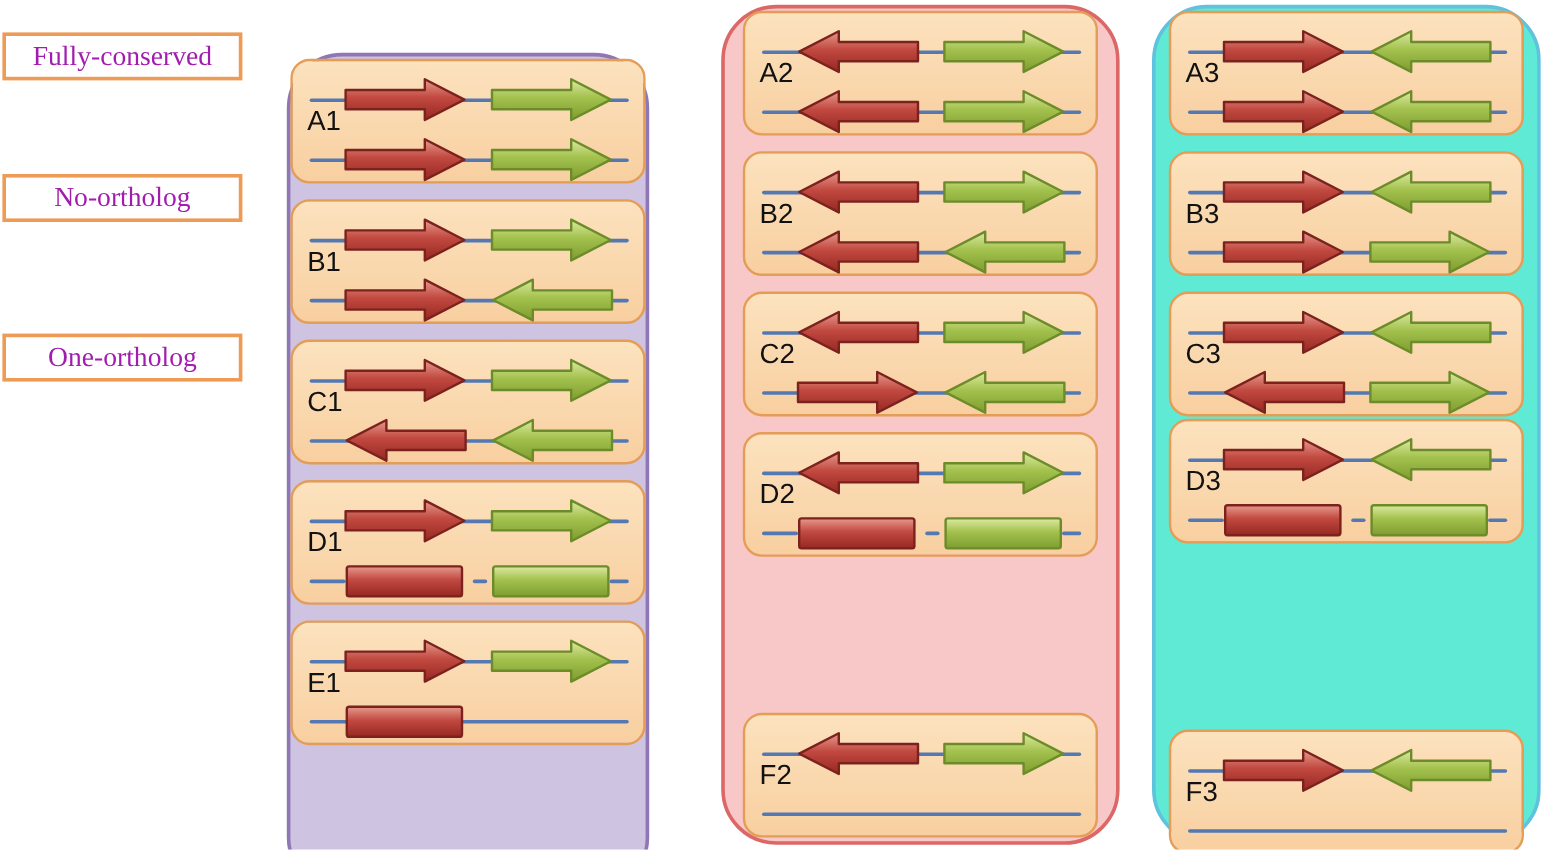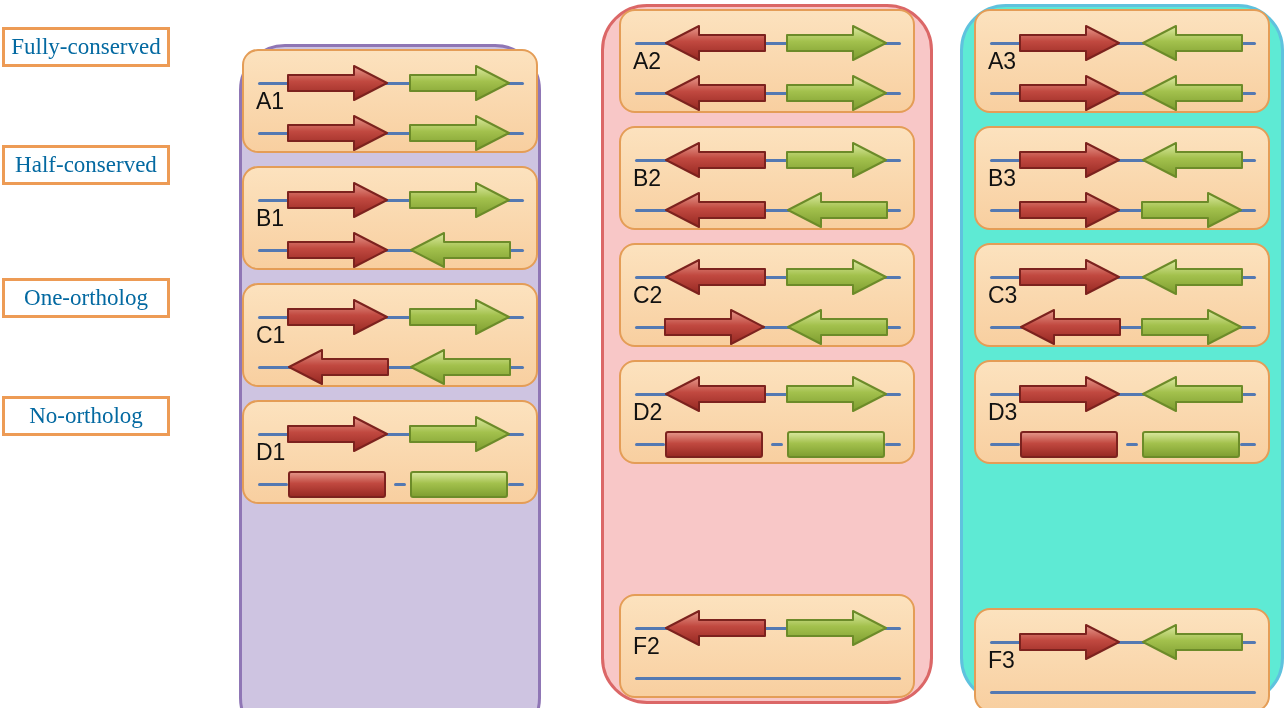--- a/index.html
+++ b/index.html
@@ -6,27 +6,27 @@
   body {
     width: 1284px; height: 708px;
     position: relative;
     background: #ffffff;
     font-family: "Liberation Sans", sans-serif;
     overflow: hidden;
   }
   .labels { position: absolute; inset: 0; }
   .row-label {
     position: absolute;
-    left: 2px; width: 168px; height: 40px;
+    left: 2px; width: 200px; height: 40px;
     background: #fff;
     border: 3px solid var(--label-border, #ED9B55);
     box-sizing: border-box;
     display: flex; align-items: center; justify-content: center;
     font-family: "Liberation Serif", serif;
-    font-size: 23px; color: #0369a1;
+    font-size: 23px; color: #a21caf;
   }
   .row-label:nth-of-type(1) { top: 27px; }
   .row-label:nth-of-type(2) { top: 145px; }
   .row-label:nth-of-type(3) { top: 278px; }
   .row-label:nth-of-type(4) { top: 396px; }
   .row-label:nth-of-type(5) { top: 514px; }
   .row-label:nth-of-type(6) { top: 632px; }
 
   .panel {
     position: absolute; top: 4px; height: 700px;
@@ -71,23 +71,22 @@
     <linearGradient id="gradGreen" x1="0" y1="0" x2="0" y2="1">
       <stop offset="0" stop-color="#DCE9A2"></stop>
       <stop offset="0.45" stop-color="#A3C14D"></stop>
       <stop offset="1" stop-color="#7E9D30"></stop>
     </linearGradient>
   </defs>
 </svg>
 
 <div class="labels">
   <div class="row-label">Fully-conserved</div>
-  <div class="row-label">Half-conserved</div>
+  <div class="row-label">No-ortholog</div>
   <div class="row-label">One-ortholog</div>
-  <div class="row-label">No-ortholog</div>
 </div>
 
 <div>
     <div class="panel panel-1" style="background: rgb(206, 196, 225); border-color: rgb(143, 118, 181);">
       <div class="cell" style="top:2px">
         <span class="cell-label">A1</span>
         <div class="generow" style="top:12px">
           <span class="seg" style="left:0;right:0"></span>
           <span class="gene-slot" style="left:28px">
             <svg width="104" height="40" viewBox="0 0 104 40">
@@ -228,20 +227,50 @@
           </span>
           <span class="gene-slot" style="left:150px">
             <svg width="104" height="40" viewBox="0 0 104 40">
               <g fill="url(#gradGreen)" stroke="#6C8B29" stroke-width="2" stroke-linejoin="round">
                 <rect x="3" y="8" width="96" height="25" rx="2"></rect>
               </g>
             </svg>
           </span>
         </div>
       </div>
+      <div class="cell" style="top:470px">
+        <span class="cell-label">E1</span>
+        <div class="generow" style="top:12px">
+          <span class="seg" style="left:0;right:0"></span>
+          <span class="gene-slot" style="left:28px">
+            <svg width="104" height="40" viewBox="0 0 104 40">
+              <g fill="url(#gradRed)" stroke="#7C221E" stroke-width="2" stroke-linejoin="round">
+                <polygon points="2,12 68,12 68,3 101,20 68,37 68,28 2,28"></polygon>
+              </g>
+            </svg>
+          </span>
+          <span class="gene-slot" style="left:150px">
+            <svg width="104" height="40" viewBox="0 0 104 40">
+              <g fill="url(#gradGreen)" stroke="#6C8B29" stroke-width="2" stroke-linejoin="round">
+                <polygon points="2,12 68,12 68,3 101,20 68,37 68,28 2,28"></polygon>
+              </g>
+            </svg>
+          </span>
+        </div>
+        <div class="generow" style="top:62px">
+          <span class="seg" style="left:0;right:0"></span>
+          <span class="gene-slot" style="left:28px">
+            <svg width="104" height="40" viewBox="0 0 104 40">
+              <g fill="url(#gradRed)" stroke="#7C221E" stroke-width="2" stroke-linejoin="round">
+                <rect x="3" y="8" width="96" height="25" rx="2"></rect>
+              </g>
+            </svg>
+          </span>
+        </div>
+      </div>
     </div>
     <div class="panel panel-2" style="background: rgb(248, 199, 199); border-color: rgb(219, 103, 103);">
       <div class="cell" style="top:2px">
         <span class="cell-label">A2</span>
         <div class="generow" style="top:12px">
           <span class="seg" style="left:0;right:0"></span>
           <span class="gene-slot" style="left:28px">
             <svg width="104" height="40" viewBox="0 0 104 40">
               <g fill="url(#gradRed)" stroke="#7C221E" stroke-width="2" stroke-linejoin="round">
                 <polygon points="102,12 36,12 36,3 3,20 36,37 36,28 102,28"></polygon>
@@ -516,21 +545,21 @@
           </span>
           <span class="gene-slot" style="left:150px">
             <svg width="104" height="40" viewBox="0 0 104 40">
               <g fill="url(#gradGreen)" stroke="#6C8B29" stroke-width="2" stroke-linejoin="round">
                 <polygon points="2,12 68,12 68,3 101,20 68,37 68,28 2,28"></polygon>
               </g>
             </svg>
           </span>
         </div>
       </div>
-      <div class="cell" style="top:353px">
+      <div class="cell" style="top:342px">
         <span class="cell-label">D3</span>
         <div class="generow" style="top:12px">
           <span class="seg" style="left:0;right:0"></span>
           <span class="gene-slot" style="left:28px">
             <svg width="104" height="40" viewBox="0 0 104 40">
               <g fill="url(#gradRed)" stroke="#7C221E" stroke-width="2" stroke-linejoin="round">
                 <polygon points="2,12 68,12 68,3 101,20 68,37 68,28 2,28"></polygon>
               </g>
             </svg>
           </span>

